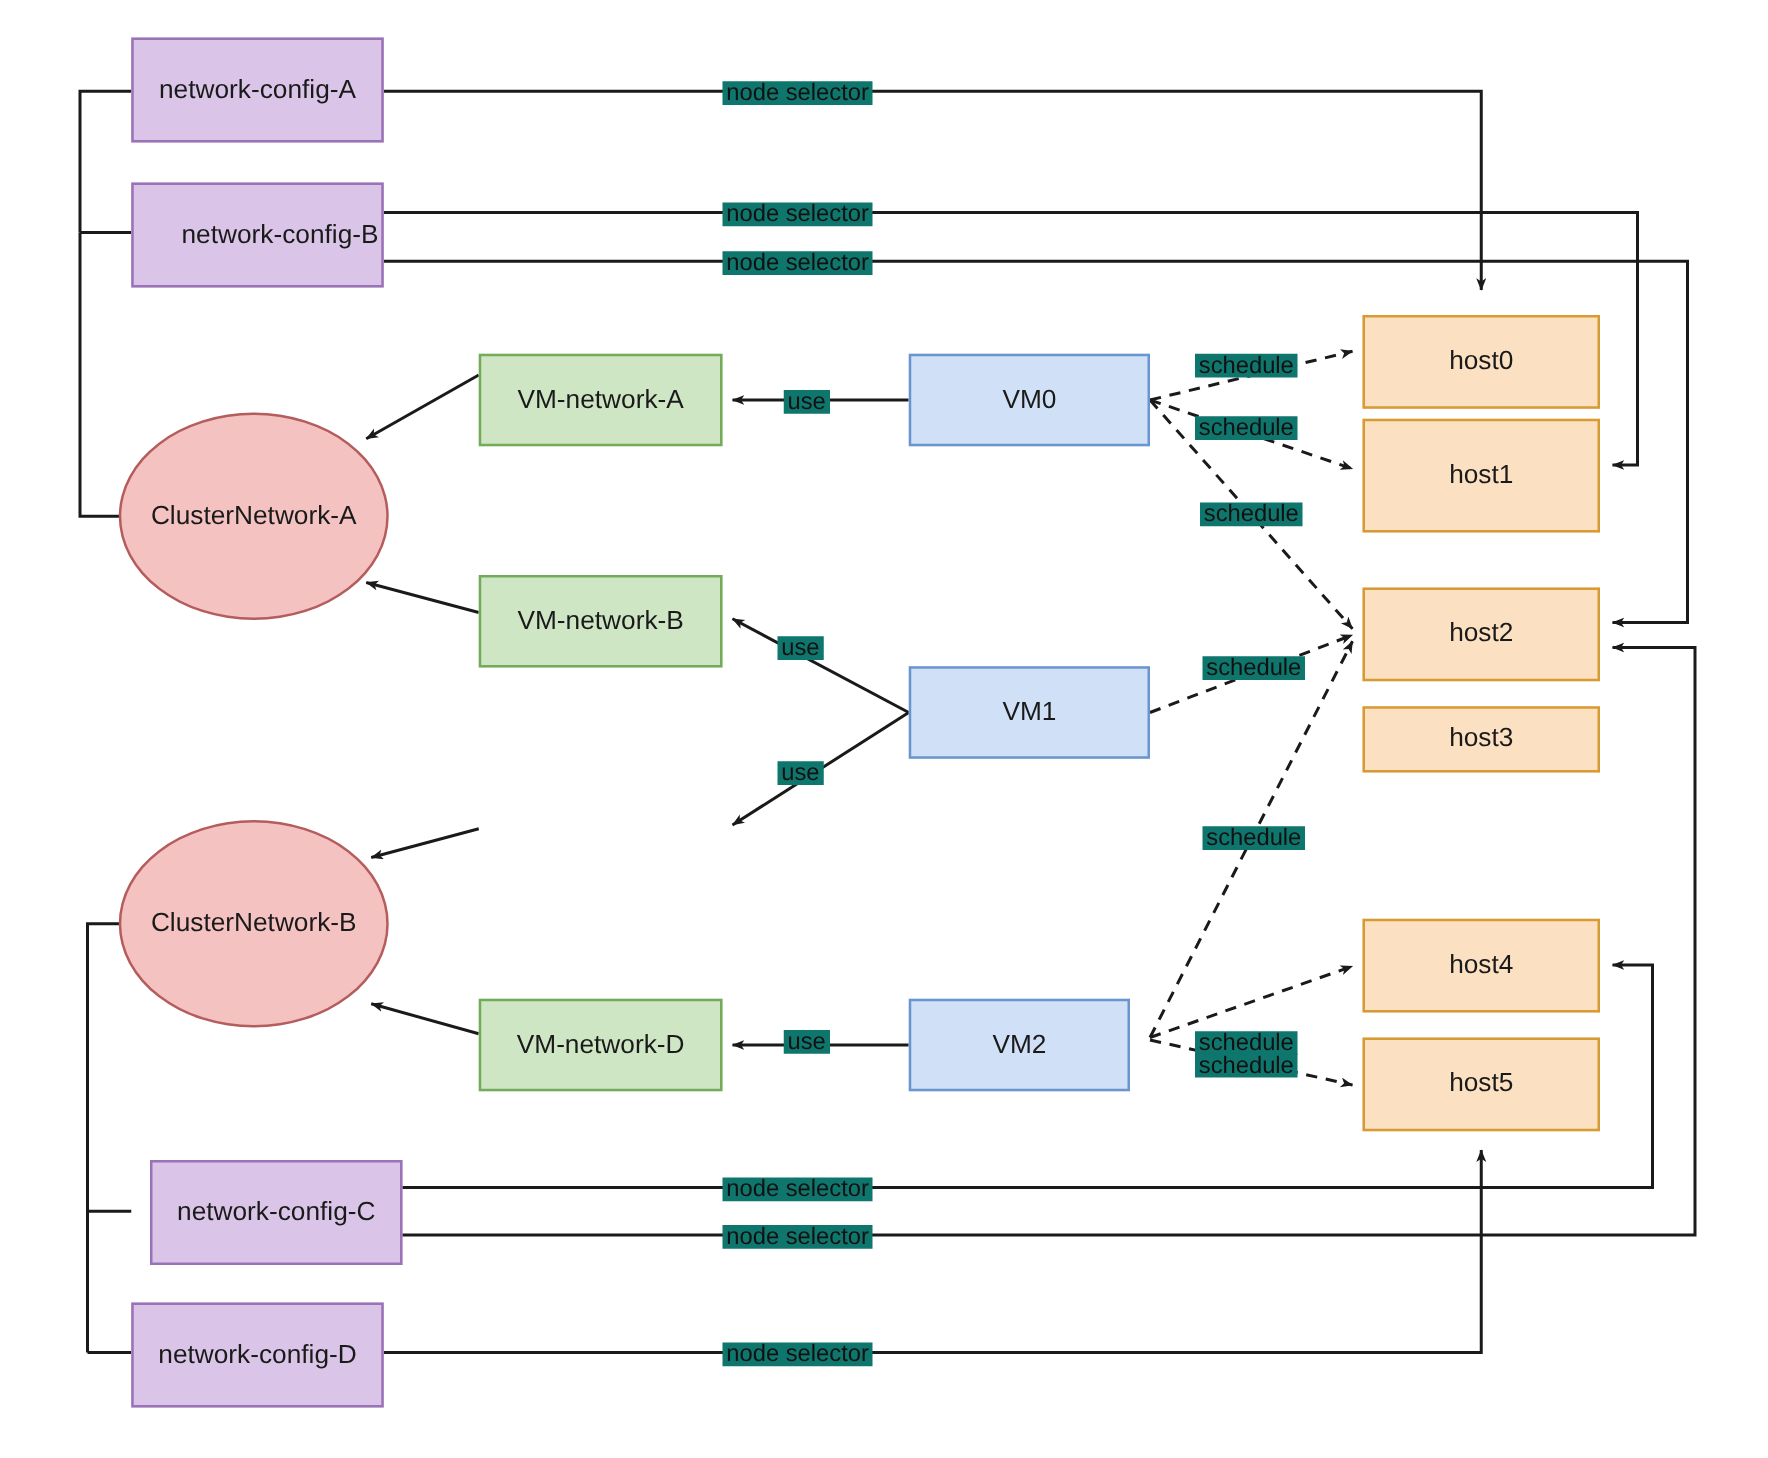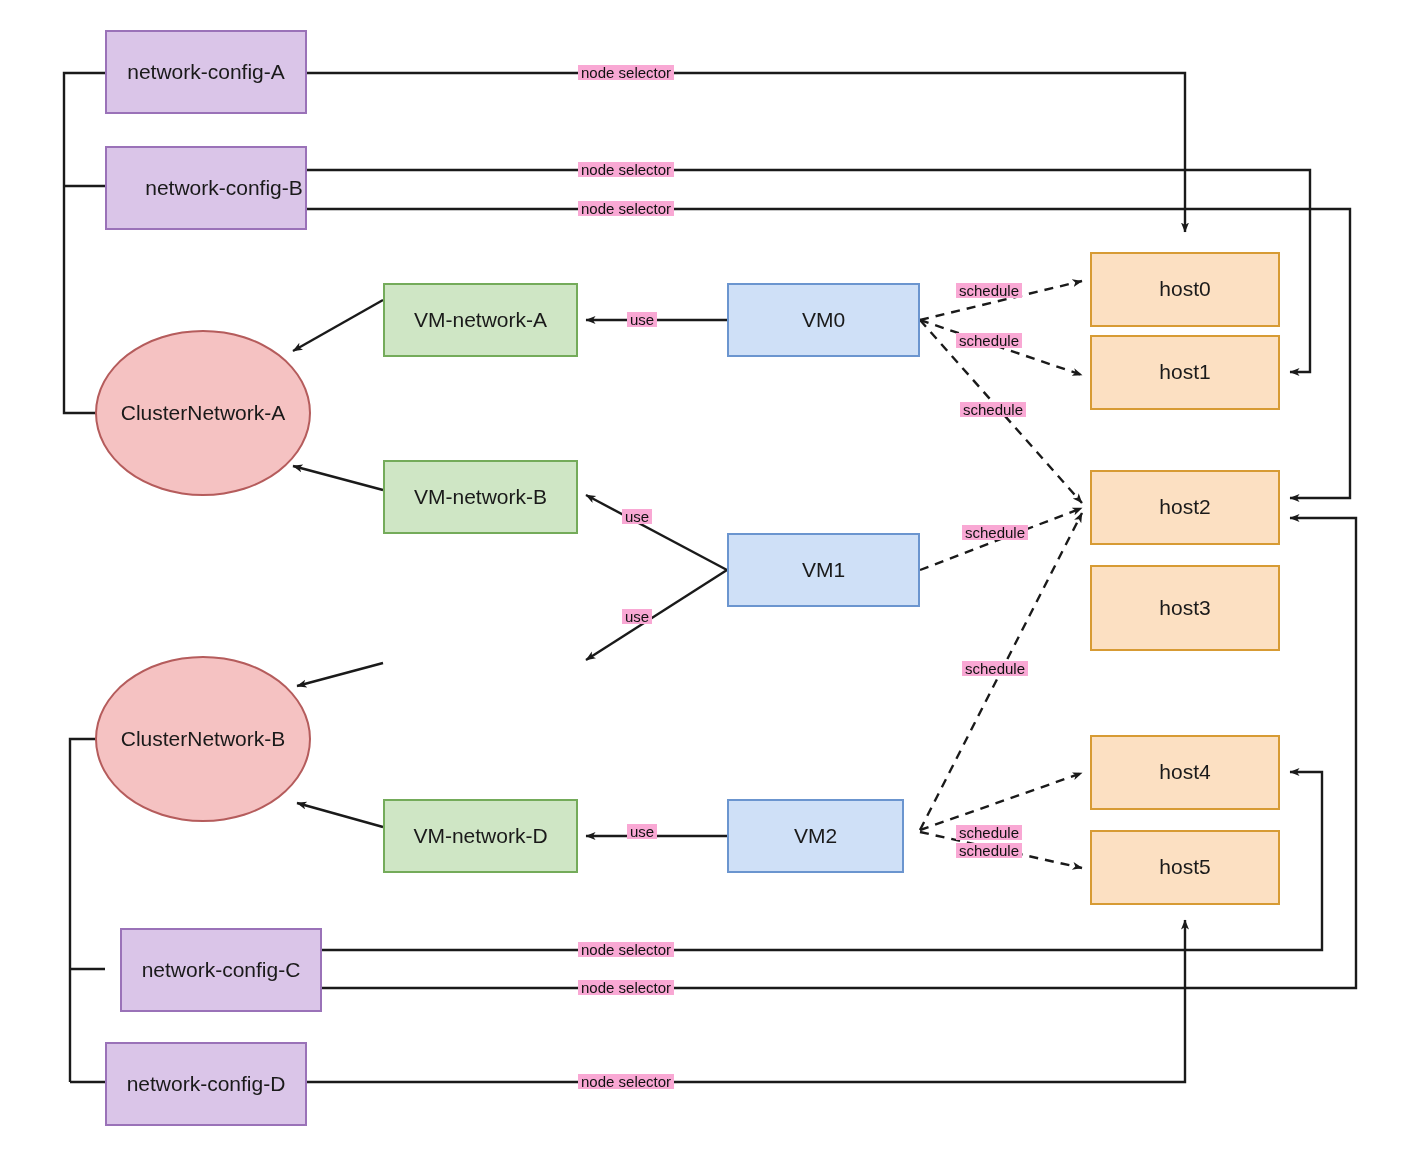--- a/index.html
+++ b/index.html
@@ -6,21 +6,21 @@
   body{font-family:"Liberation Sans", sans-serif;}
   #stage{position:relative;width:1414px;height:1166px;background:#ffffff;overflow:hidden;}
   #wires{position:absolute;left:0;top:0;width:1414px;height:1166px;pointer-events:none;}
   .node{position:absolute;box-sizing:border-box;display:flex;align-items:center;justify-content:center;
         text-align:center;font-size:21px;color:#1a1a1a;line-height:1.15;}
   .nc{background:#dac5e8;border:2px solid #9a72b8;}
   .vmnet{background:#cfe6c5;border:2px solid #74ab5a;}
   .vm{background:#cfe0f7;border:2px solid #6b95cf;}
   .host{background:#fce0c2;border:2px solid #d79b34;}
   .cnet{background:#f5c2c2;border:2px solid #b55c5c;border-radius:50%;}
-  .elabel{position:absolute;font-size:15px;color:#111;background:#f9a8d4;
+  .elabel{position:absolute;font-size:19px;color:#111;background:#0f766e;
           padding:0 3px;white-space:nowrap;line-height:1;}
 </style>
 </head>
 <body>
 
 <div id="stage">
 
   <svg id="wires" viewBox="0 0 1414 1166" xmlns="http://www.w3.org/2000/svg">
     <defs>
       <marker id="ah" markerWidth="11" markerHeight="11" refX="9.5" refY="4" orient="auto" markerUnits="userSpaceOnUse">
@@ -111,27 +111,27 @@
   <div class="node vm" style="left:727px;top:533px;width:193px;height:74px;">
     <span>VM1</span>
   </div>
   <div class="node vm" style="left:727px;top:799px;width:177px;height:74px;">
     <span>VM2</span>
   </div>
 
   <div class="node host" style="left:1090px;top:252px;width:190px;height:75px;">
     <span>host0</span>
   </div>
-  <div class="node host" style="left:1090px;top:335px;width:190px;height:75px;">
+  <div class="node host" style="left:1090px;top:335px;width:190px;height:91px;">
     <span>host1</span>
   </div>
   <div class="node host" style="left:1090px;top:470px;width:190px;height:75px;">
     <span>host2</span>
   </div>
-  <div class="node host" style="left:1090px;top:565px;width:190px;height:86px;">
+  <div class="node host" style="left:1090px;top:565px;width:190px;height:53px;">
     <span>host3</span>
   </div>
   <div class="node host" style="left:1090px;top:735px;width:190px;height:75px;">
     <span>host4</span>
   </div>
   <div class="node host" style="left:1090px;top:830px;width:190px;height:75px;">
     <span>host5</span>
   </div>
 
   <span class="elabel" style="left:578px;top:65px;">node selector</span>

